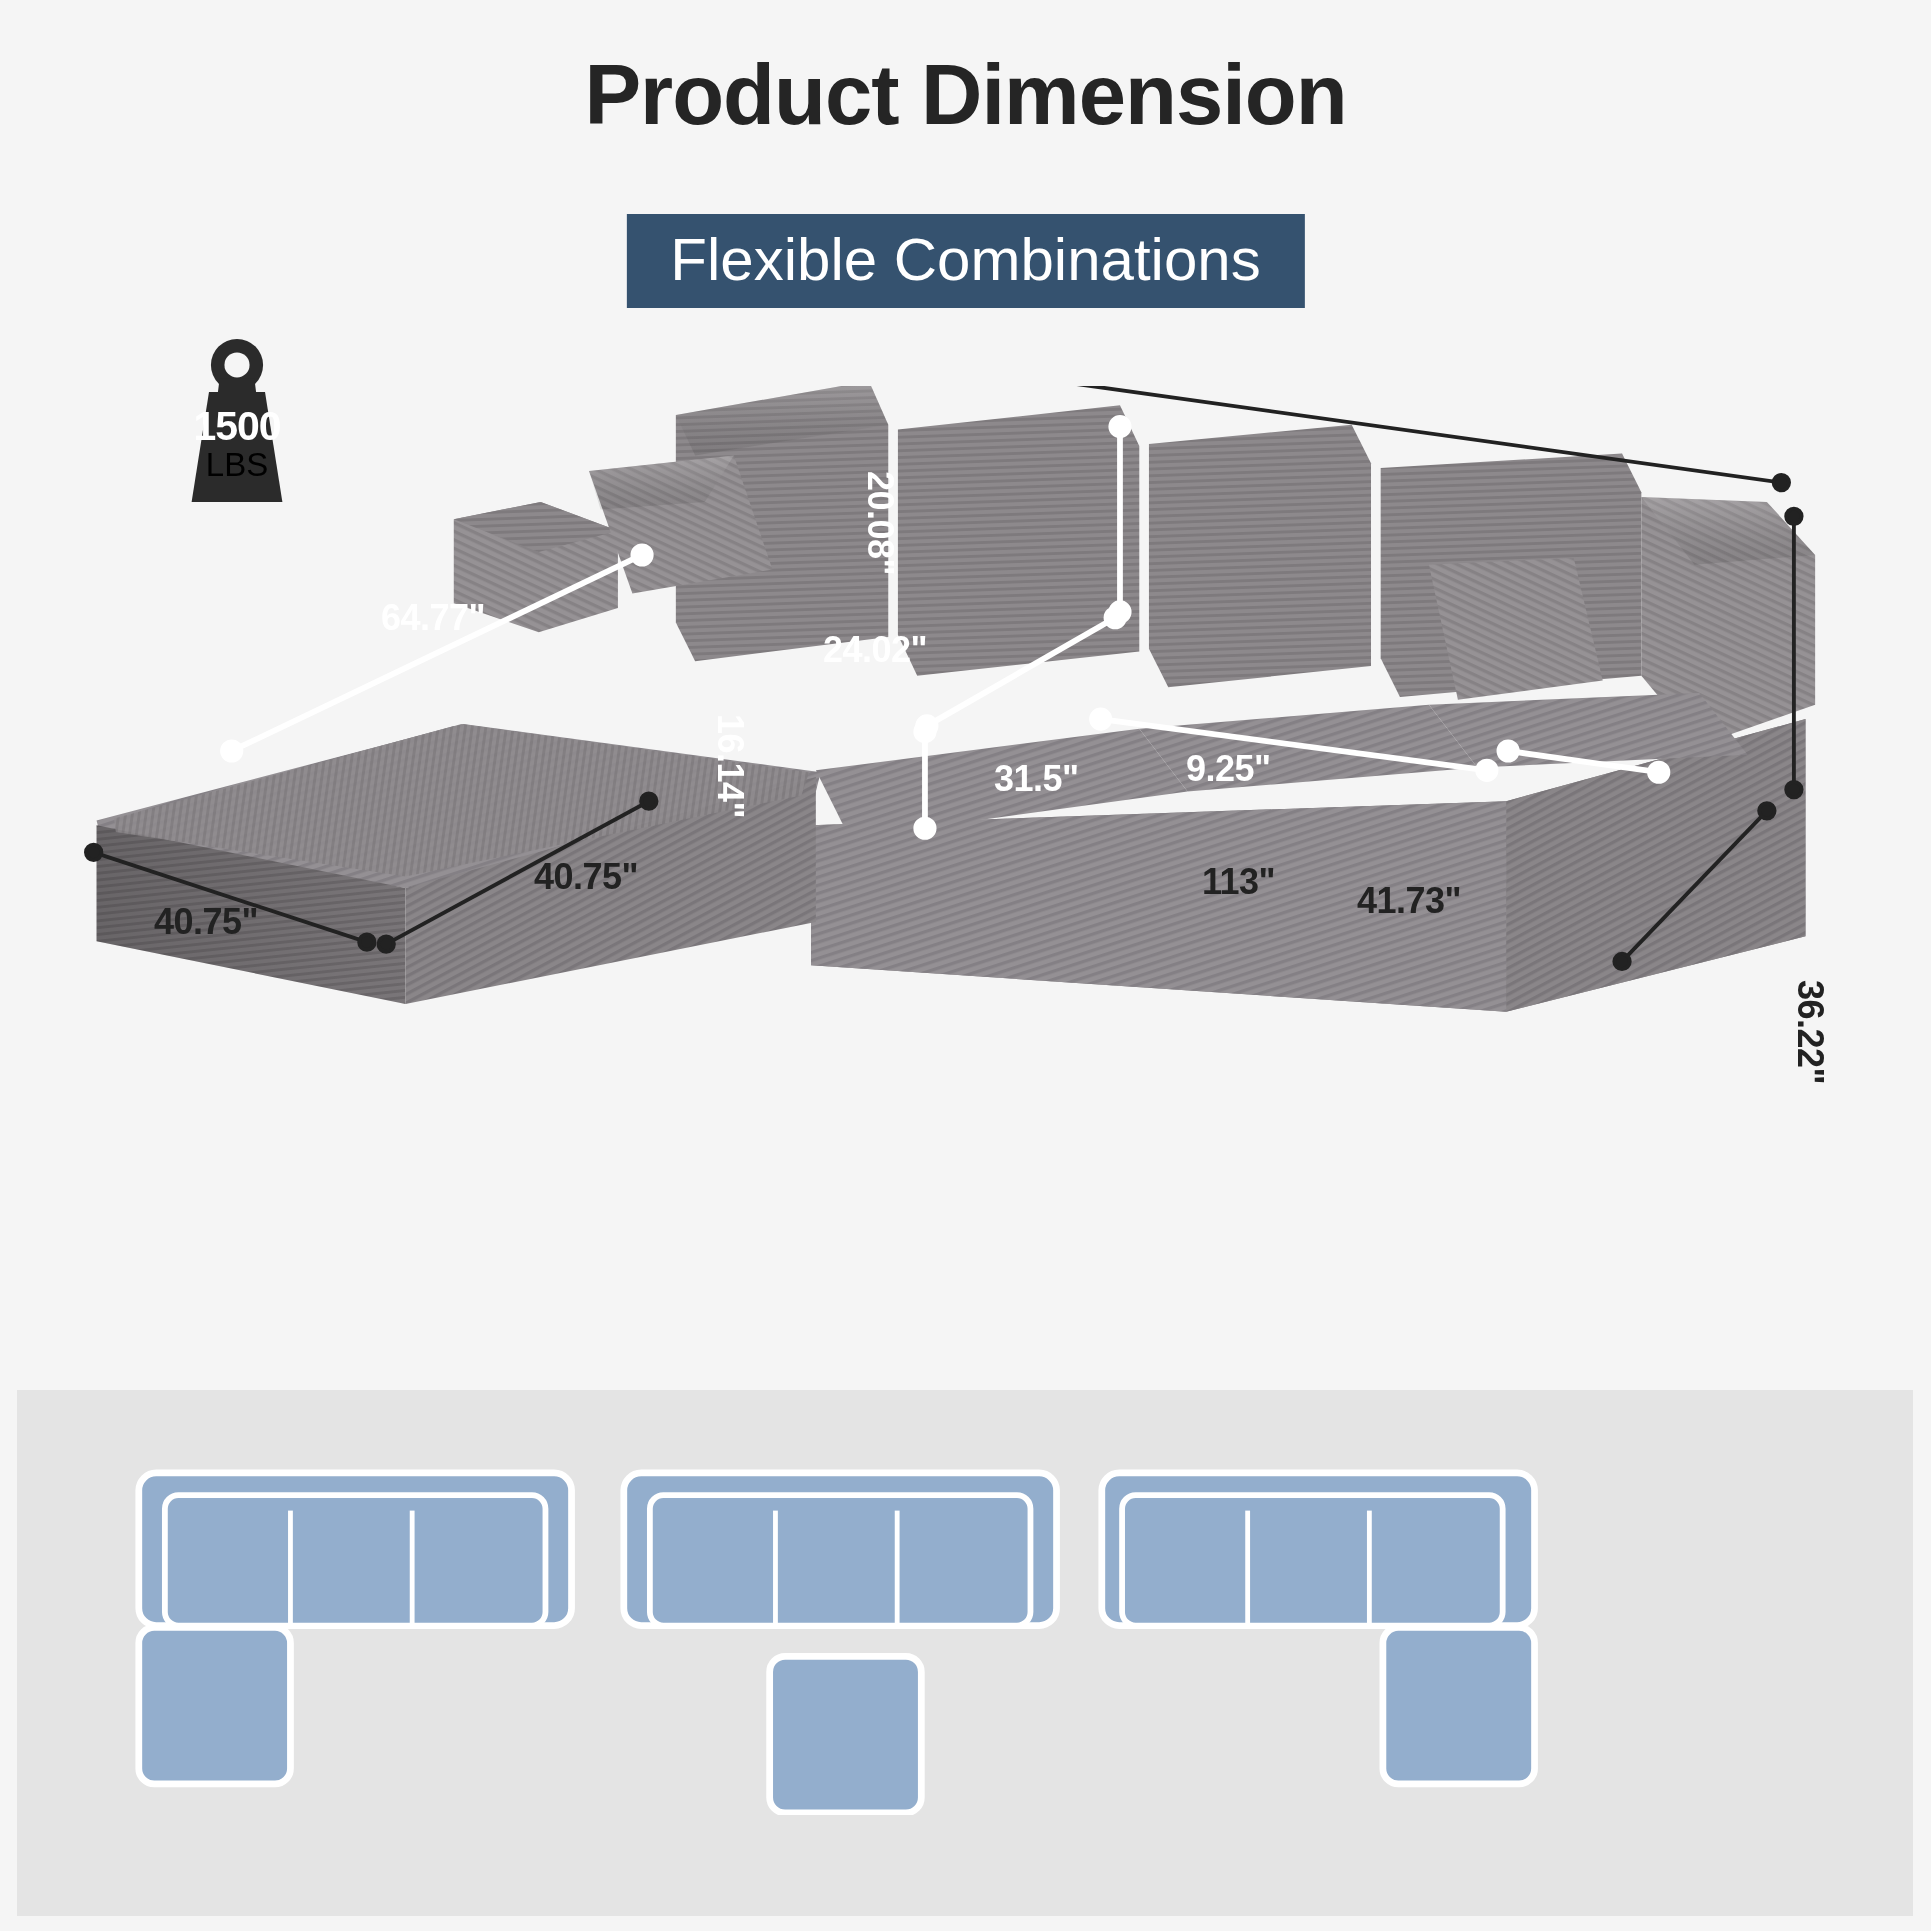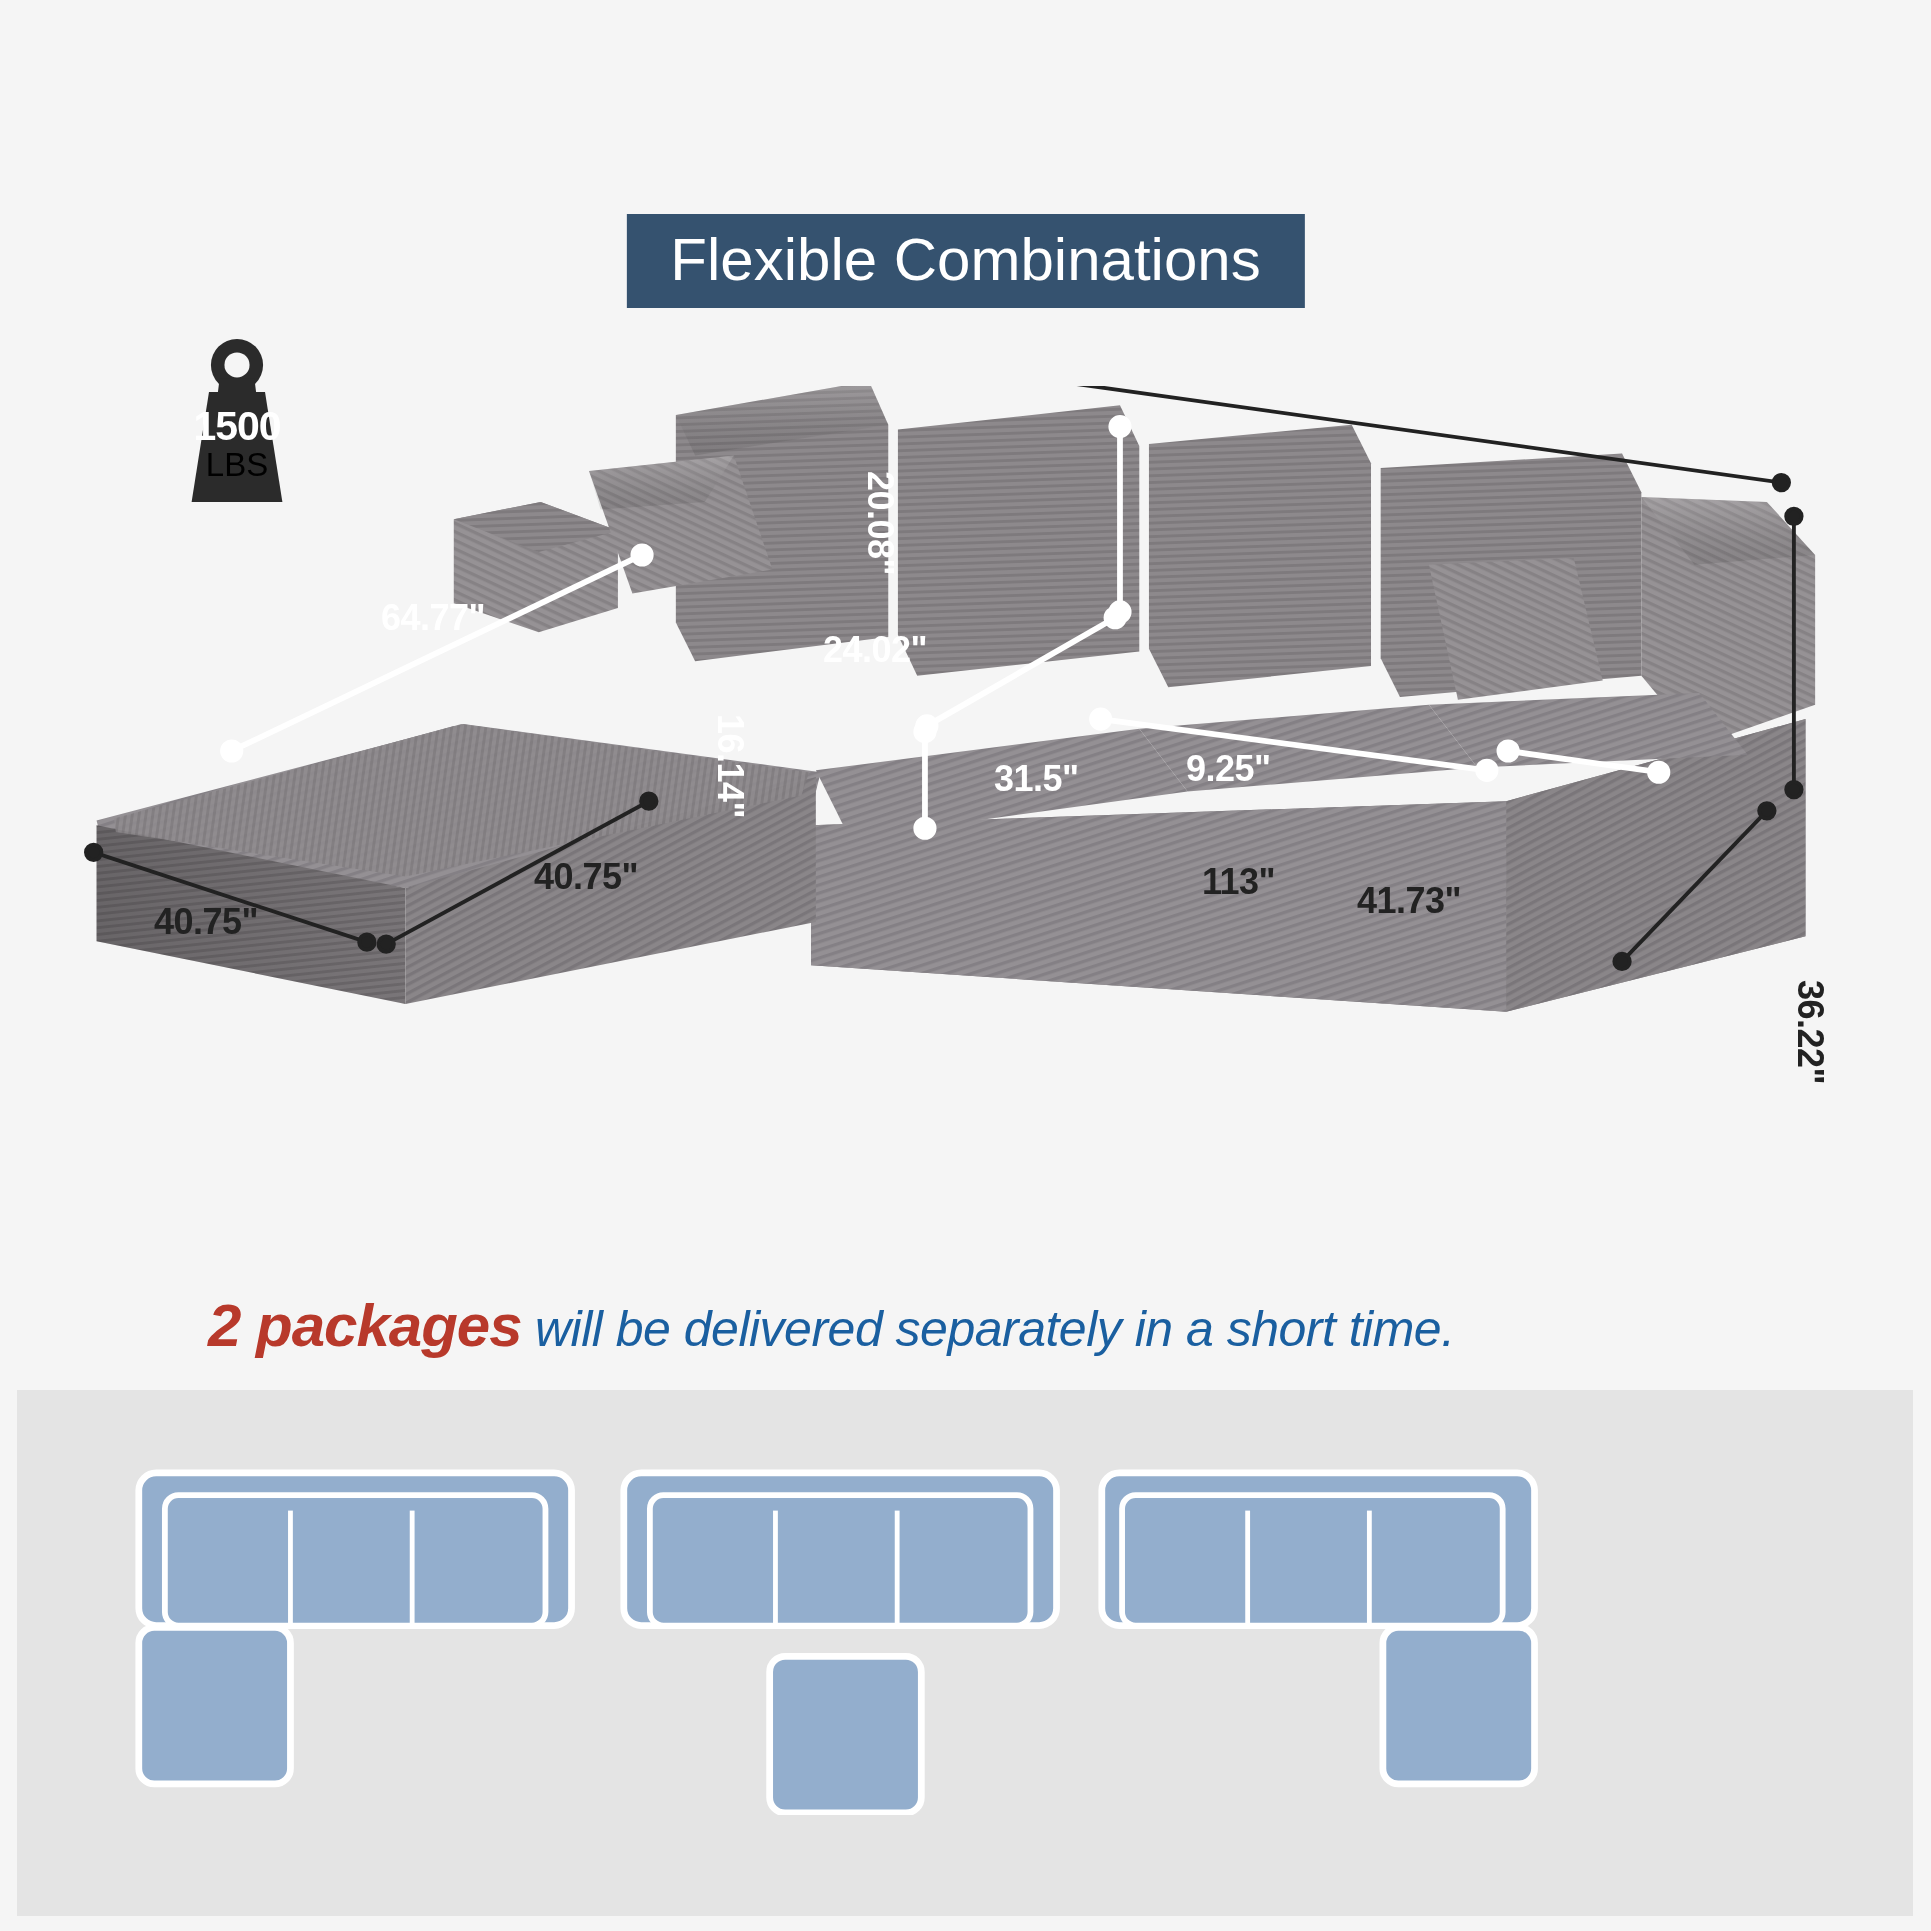--- a/index.html
+++ b/index.html
@@ -134,20 +134,21 @@
     background: #e4e4e4;
   }
   .combo { position: absolute; top: 77px; }
   .combo-svg { display:block; }
 </style>
 </head>
 <body>
 
 <div id="page">
 
+  <div id="header-title">Product Dimension</div>
 
   <div id="subtitle-banner">
     <div class="subtitle-text">Flexible Combinations</div>
   </div>
 
   <div id="weight-badge">
     <svg width="126" height="169" viewBox="0 0 130 175">
 
       <circle cx="65" cy="30" r="27" fill="#2b2b2b"></circle>
       <circle cx="65" cy="30" r="13" fill="#f5f5f5"></circle>
@@ -345,23 +346,20 @@
 
     <div class="dim-label dim-light" style="left:823px; top:246px;">24.02"</div>
 
     <div class="dim-label dim-light" style="left:748px; top:328px; transform: rotate(90deg); transform-origin: left top;">16.14"</div>
 
     <div class="dim-label dim-light" style="left:994px; top:375px;">31.5"</div>
 
     <div class="dim-label dim-light" style="left:1186px; top:365px;">9.25"</div>
   </div>
 
-  <div id="delivery-note">
-    <span class="pkg-count">2 packages</span><span class="pkg-rest"> will be delivered separately in a short time.</span>
-  </div>
 
   <div id="combination-panel">
 
     <div class="combo" style="left:116px;">
       <svg class="combo-svg" width="454" height="348" viewBox="0 0 470 360">
 
         <rect x="6" y="6" width="448" height="158" rx="18" ry="18" fill="#93aecd" stroke="#ffffff" stroke-width="7"></rect>
 
         <rect x="33" y="29" width="394" height="135" rx="14" ry="14" fill="#93aecd" stroke="#ffffff" stroke-width="6"></rect>
 

